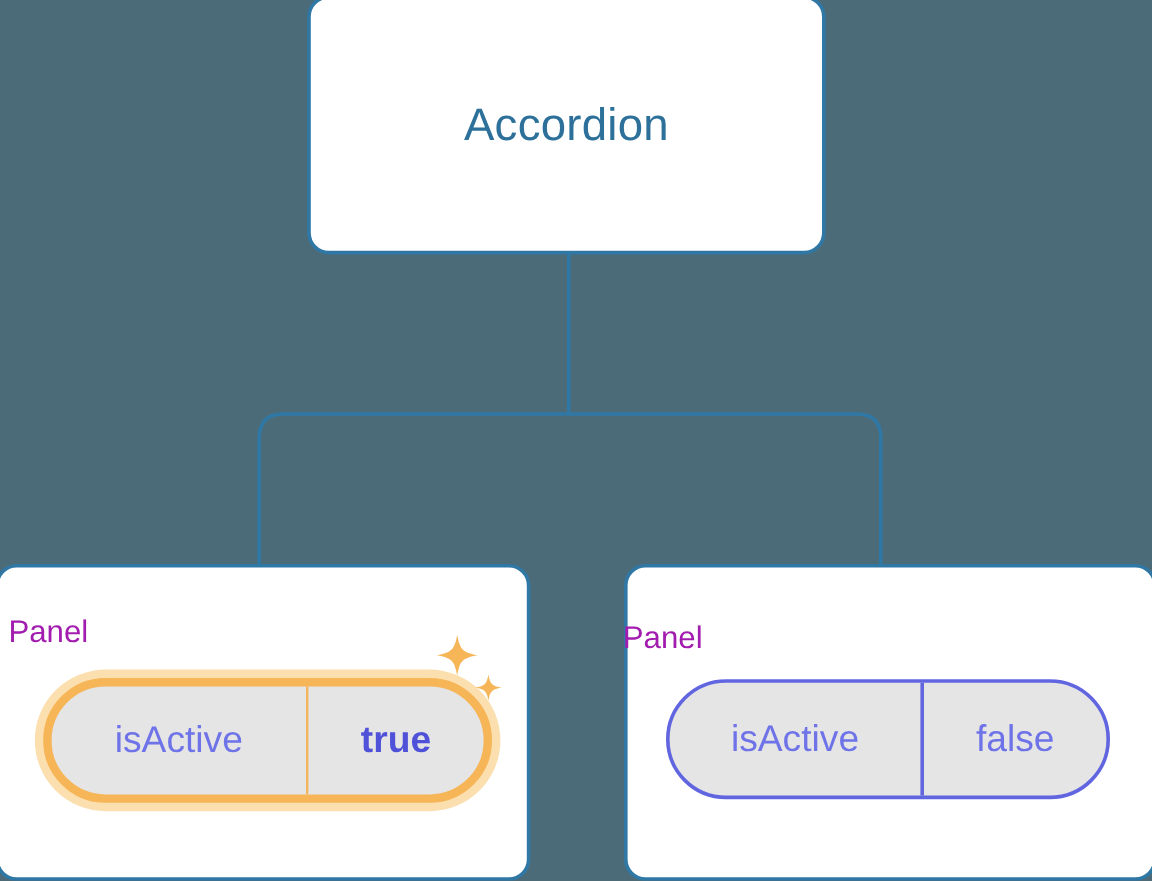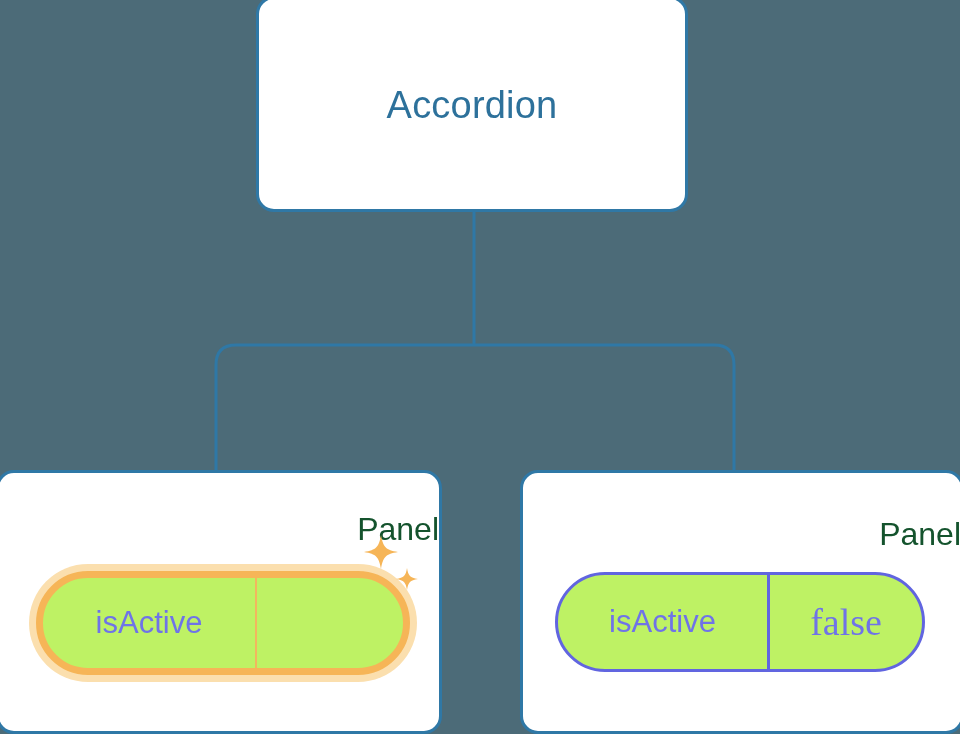--- a/index.html
+++ b/index.html
@@ -68,23 +68,23 @@
   }
   #panel-node-left {
     left: -4px;
     width: 446px;
   }
   #panel-node-right {
     left: 520px;
     width: 444px;
   }
   .panel-node .node-title {
-    font-size: 32px;
-    color: #14532d;
-    text-align: right;
+    font-size: 26px;
+    color: #a21caf;
+    text-align: left;
     line-height: 1;
     display: block;
   }
   #panel-node-left .node-title { margin-left: 8px; }
   #panel-node-right .node-title { margin-left: -4px; margin-top: 5px; }
 
   
   .prop-pill-wrap {
     position: relative;
     display: flex;
@@ -92,21 +92,21 @@
   }
   #prop-pill-wrap-left { margin-top: 26px; margin-left: 8px; }
   #prop-pill-wrap-right { margin-top: 22px; margin-left: -4px; }
 
   .prop-pill {
     position: relative;
     display: inline-flex;
     align-items: stretch;
     box-sizing: border-box;
     border-radius: 999px;
-    background: #bef264;
+    background: #e5e5e5;
   }
 
   .prop-pill .prop-key,
   .prop-pill .prop-value {
     display: flex;
     align-items: center;
     justify-content: center;
     box-sizing: border-box;
     white-space: nowrap;
   }
@@ -138,23 +138,22 @@
     border: 3px solid #6165e0;
   }
   #prop-pill-right .prop-key {
     width: 212px;
     font-size: 31px;
     color: #6f73e8;
     border-right: 3px solid #6165e0;
   }
   #prop-pill-right .prop-value {
     width: 152px;
-    font-size: 38px;
+    font-size: 31px;
     color: #6f73e8;
-    font-family: Liberation Serif, serif;
   }
 
   
   #sparkles {
     position: absolute;
     right: 16px;
     top: -36px;
     width: 64px;
     height: 70px;
     pointer-events: none;
@@ -174,20 +173,21 @@
     <span class="node-title">Accordion</span>
   </div>
 
   <div class="node-card panel-node" id="panel-node-left">
     <span class="node-title">Panel</span>
 
     <div class="prop-pill-wrap" id="prop-pill-wrap-left">
 
       <div class="prop-pill" id="prop-pill-left">
         <span class="prop-key">isActive</span>
+        <span class="prop-value">true</span>
       </div>
 
       <svg id="sparkles" viewBox="0 0 64 70" width="64" height="70">
         <path fill="#f6b557" d="M 22 0 C 24.2 12.4 26.6 14.8 39 17 C 26.6 19.2 24.2 21.6 22 34 C 19.8 21.6 17.4 19.2 5 17 C 17.4 14.8 19.8 12.4 22 0 Z"></path>
         <path fill="#f6b557" d="M 48 33 C 49.4 41 50.9 42.5 59 44 C 50.9 45.5 49.4 47 48 55 C 46.6 47 45.1 45.5 37 44 C 45.1 42.5 46.6 41 48 33 Z"></path>
       </svg>
 
     </div>
   </div>
 

